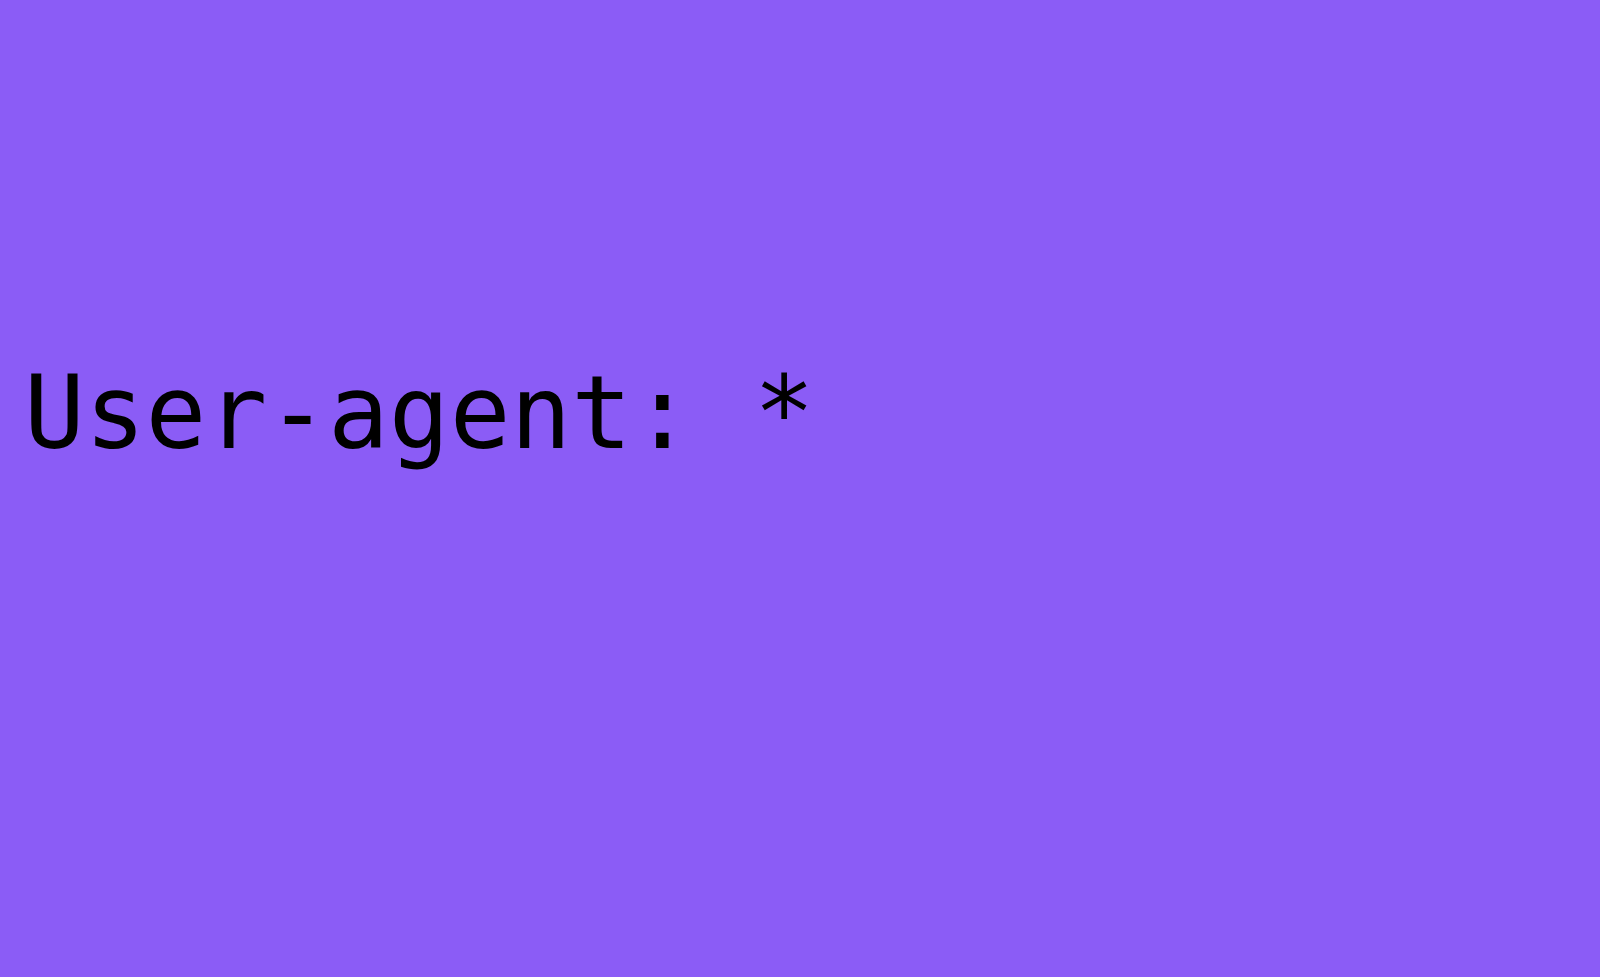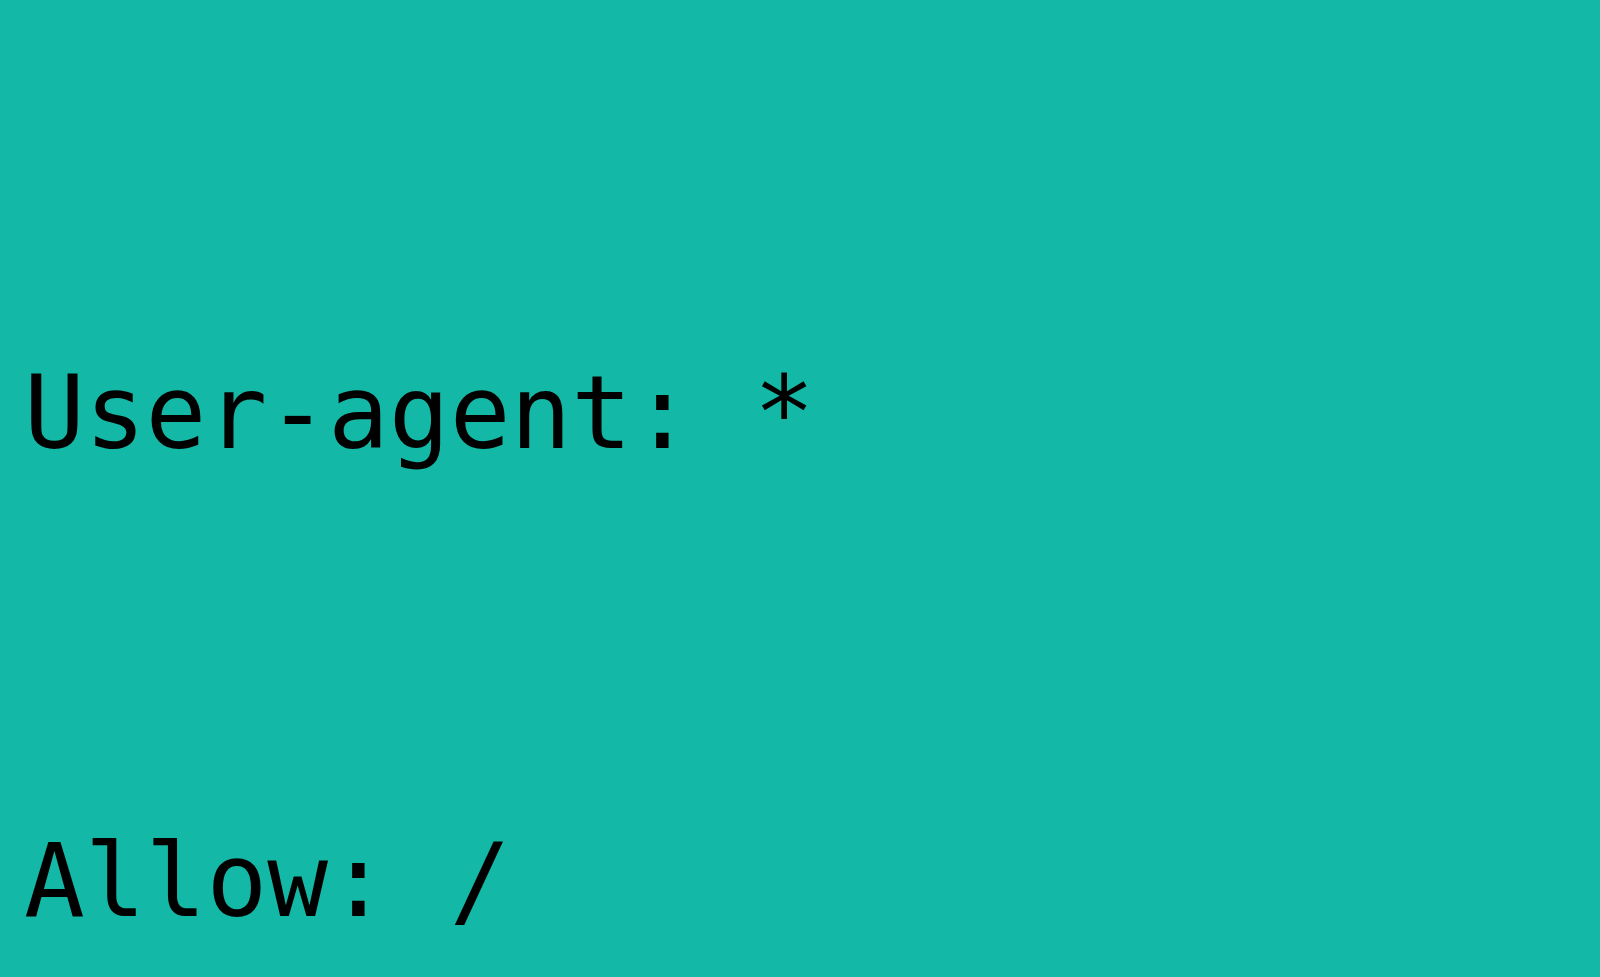--- a/index.html
+++ b/index.html
@@ -6,21 +6,21 @@
   html, body {
     margin: 0;
     padding: 0;
     background: #ffffff;
   }
 
   .page {
     position: relative;
     width: 1600px;
     height: 977px;
-    background: #14b8a6;
+    background: #8b5cf6;
     overflow: hidden;
     box-sizing: border-box;
   }
 
   .robots-file {
     position: absolute;
     left: 24px;
     top: 4px;
     width: 1552px;
     font-family: "DejaVu Sans Mono", "Liberation Mono", monospace;
@@ -45,21 +45,20 @@
 </style>
 </head>
 <body>
 
 <div class="page">
 
   <div class="robots-file">
 
     <span class="robots-line">User-agent: *</span>
 
-    <span class="robots-line">Allow: /</span>
 
     
 
     
 
     
 
     
 
   </div>

